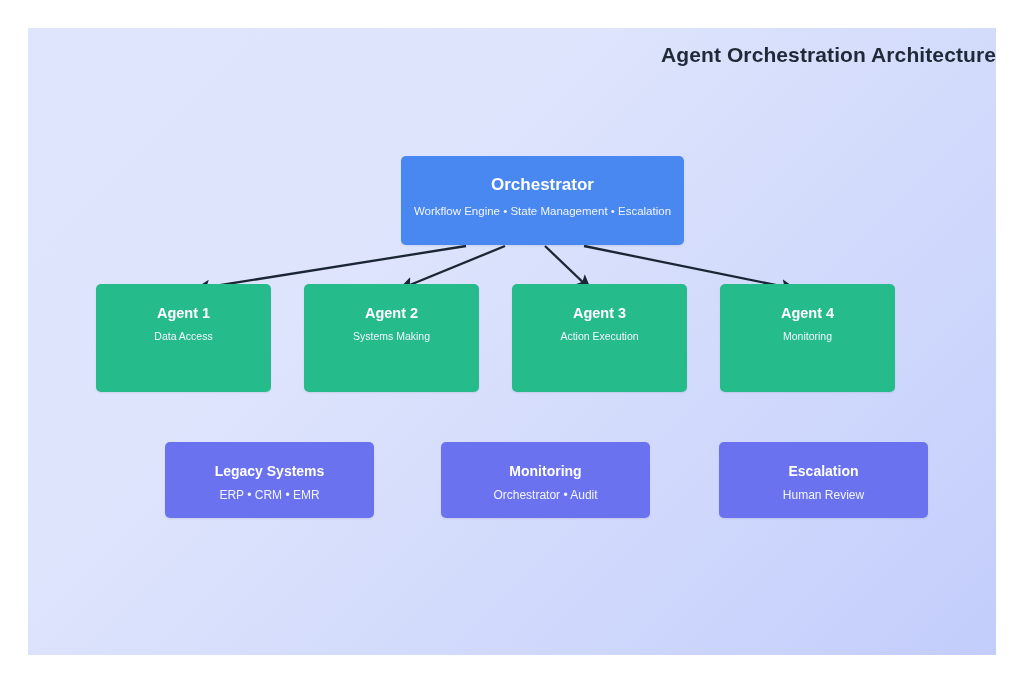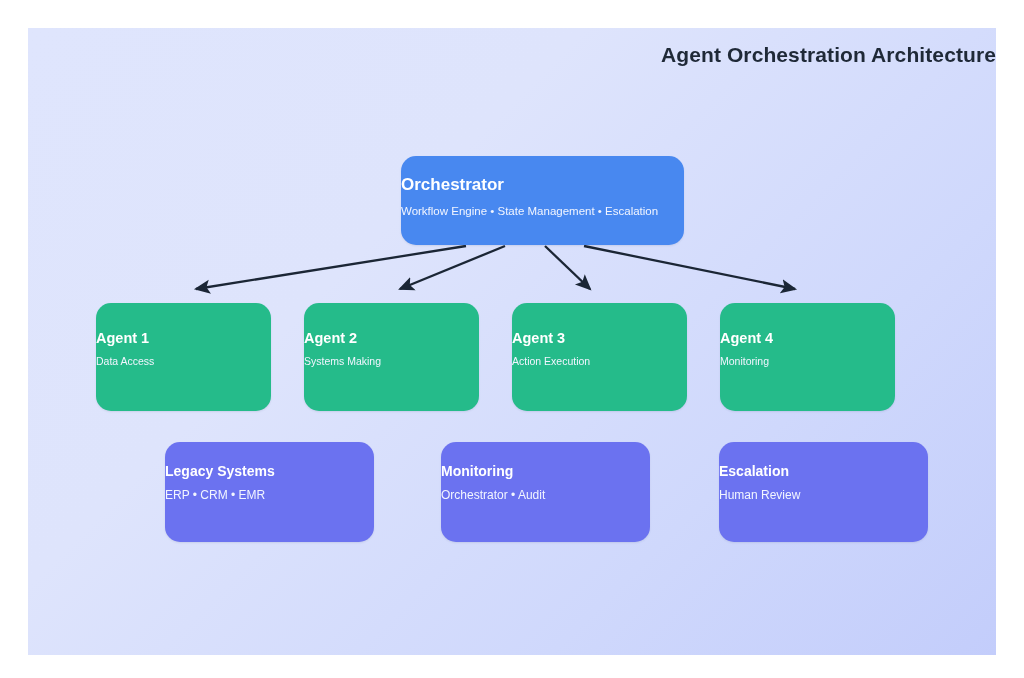--- a/index.html
+++ b/index.html
@@ -51,23 +51,24 @@
     left: 0;
     top: 0;
     width: 968px;
     height: 627px;
     pointer-events: none;
   }
 
   
   .node {
     position: absolute;
-    border-radius: 15px;
+    border-radius: 5px;
     box-sizing: border-box;
     color: #ffffff;
+    text-align: center;
     box-shadow: 0 1px 2px rgba(40, 50, 90, 0.10);
   }
   .node .node-title {
     font-weight: bold;
     color: #ffffff;
     line-height: 1.1;
   }
   .node .node-sub {
     color: #f2f5ff;
     line-height: 1.1;
@@ -80,38 +81,38 @@
     width: 283px;
     height: 89px;
     background: #4888f0;
     padding-top: 20px;
   }
   .node--orchestrator .node-title { font-size: 17px; }
   .node--orchestrator .node-sub { font-size: 11.5px; margin-top: 10px; }
 
   
   .node--agent {
-    top: 275px;
+    top: 256px;
     width: 175px;
     height: 108px;
     background: #25bb8a;
-    padding-top: 28px;
+    padding-top: 22px;
   }
   .node--agent .node-title { font-size: 14.5px; }
   .node--agent .node-sub { font-size: 10.5px; margin-top: 9px; }
   .node--agent.pos-1 { left: 68px; }
   .node--agent.pos-2 { left: 276px; }
   .node--agent.pos-3 { left: 484px; }
   .node--agent.pos-4 { left: 692px; }
 
   
   .node--support {
     top: 414px;
     width: 209px;
-    height: 100px;
+    height: 76px;
     background: #6b72f0;
     padding-top: 22px;
   }
   .node--support .node-title { font-size: 14px; }
   .node--support .node-sub { font-size: 12px; margin-top: 10px; }
   .node--support.pos-1 { left: 137px; }
   .node--support.pos-2 { left: 413px; }
   .node--support.pos-3 { left: 691px; }
 </style>
 </head>

